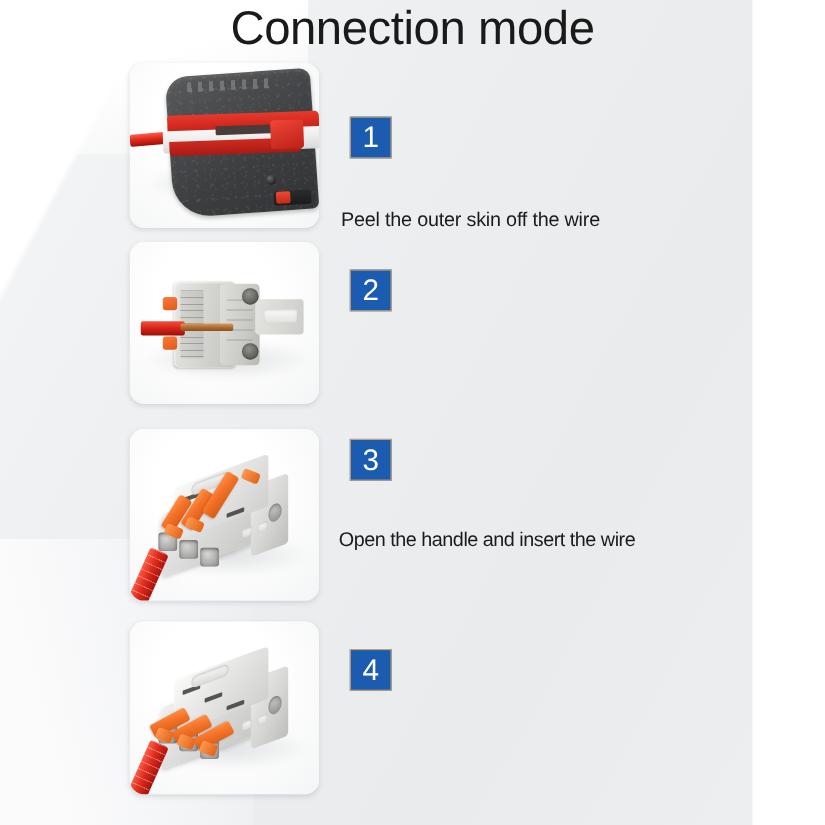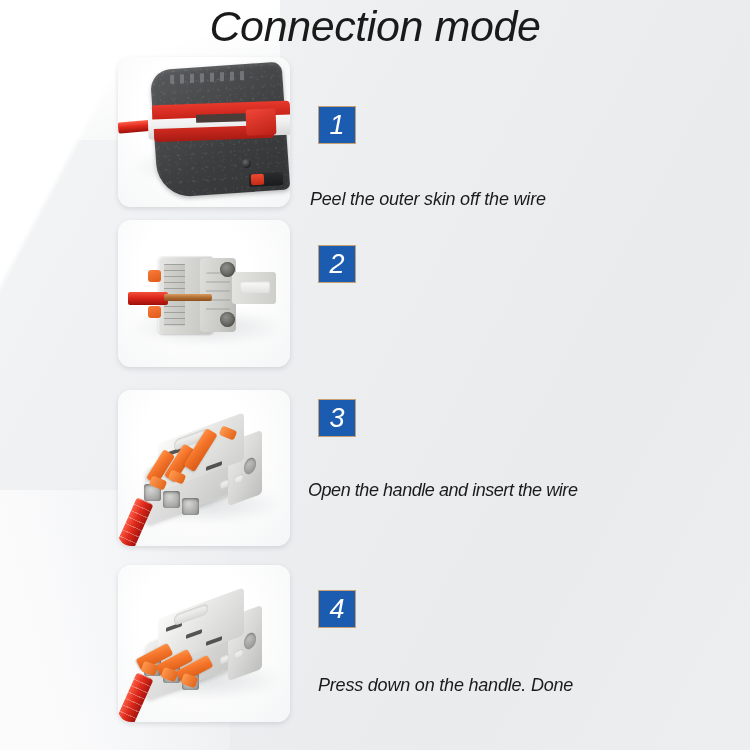--- a/index.html
+++ b/index.html
@@ -9,26 +9,25 @@
   body {
     width: 750px;
     height: 750px;
     overflow: hidden;
     font-family: "Liberation Sans", sans-serif;
     background: #ffffff;
   }
 
   #page {
     position: relative;
-    width: 750px;
+    width: 684px;
     height: 750px;
     background:
       linear-gradient(118deg, #ffffff 0%, #ffffff 13%, #f2f3f4 13.6%, #eceef0 40%, #e9ebed 72%, #edeef0 100%);
     overflow: hidden;
-    font-style: italic;
   }
 
   
   #bg-sheen-top {
     position: absolute;
     left: -60px; top: -40px;
     width: 340px; height: 180px;
     background: linear-gradient(160deg, #ffffff 55%, rgba(255,255,255,0) 100%);
     pointer-events: none;
   }
@@ -578,16 +577,15 @@
           <div class="lever-tip t3"></div>
           <div class="conn-right-hole"></div>
           <div class="conn-right-slot s1"></div>
           <div class="conn-right-slot s2"></div>
           <div class="wire-lower"></div>
         </div>
       </div>
     </div>
 
     <div class="step-badge">4</div>
-    <div class="step-text">Press down on the handle. Done</div>
   </div>
 
 </div>
 
 </body></html>

